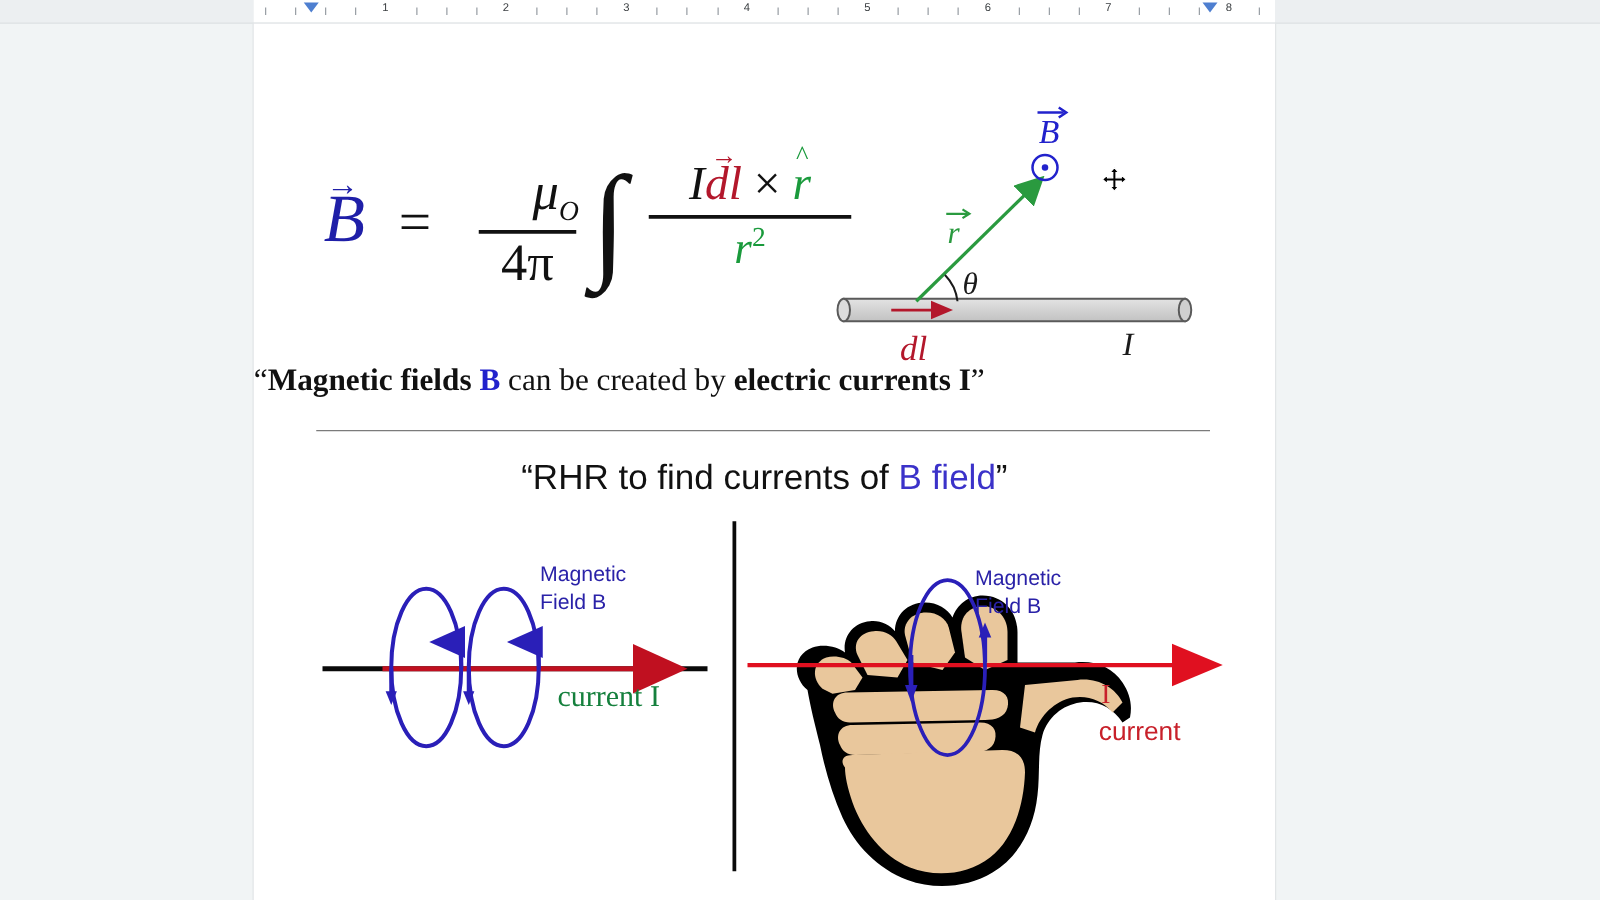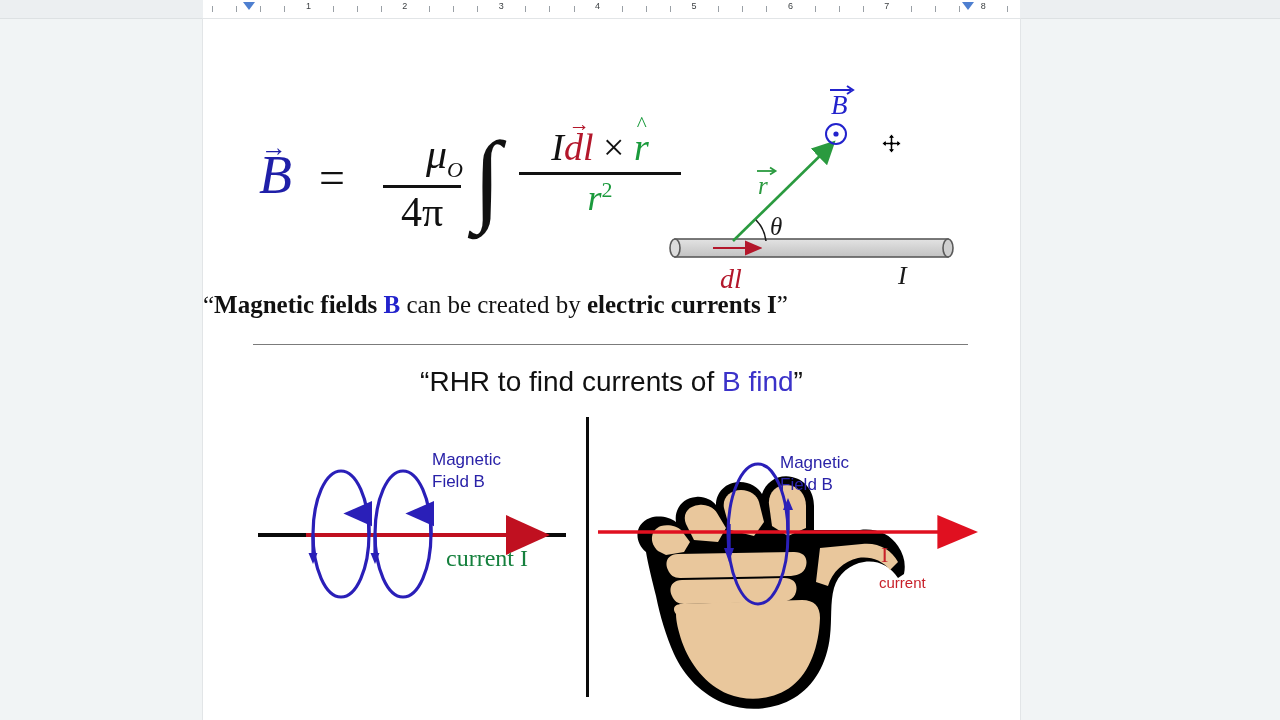--- a/index.html
+++ b/index.html
@@ -212,21 +212,21 @@
   .lbl-current-serif {
     position: absolute;
     font-family: "Liberation Serif", serif;
     font-size: 24px;
     color: #15803d;
     white-space: nowrap;
   }
   .lbl-current-sans {
     position: absolute;
     font-family: "Liberation Sans", sans-serif;
-    font-size: 15px;
+    font-size: 21px;
     color: #c8202a;
     white-space: nowrap;
   }
   .lbl-I-serif {
     position: absolute;
     font-family: "Liberation Serif", serif;
     font-size: 22px;
     color: #c8202a;
   }
 
@@ -371,21 +371,21 @@
       </svg>
     </div>
 
     <div class="quote1">
       <span>“</span><b>Magnetic fields </b><span class="blue">B</span><span> can be created by </span><b>electric currents I</b><span>”</span>
     </div>
 
     <div class="hr-divider"></div>
 
     <div class="quote2">
-      <span>“</span><span>RHR to find currents of </span><span class="blue">B find</span><span>”</span>
+      <span>“</span><span>RHR to find currents of </span><span class="blue">B field</span><span>”</span>
     </div>
 
     <div class="v-divider"></div>
 
     <div class="diagram-left">
       <svg width="330" height="200" viewBox="0 0 330 200">
         <defs>
           <marker id="redBigArrow" markerWidth="11" markerHeight="11" refX="8" refY="5.5" orient="auto">
             <path d="M0,0.5 L11,5.5 L0,10.5 z" fill="#c01020"></path>
           </marker>

